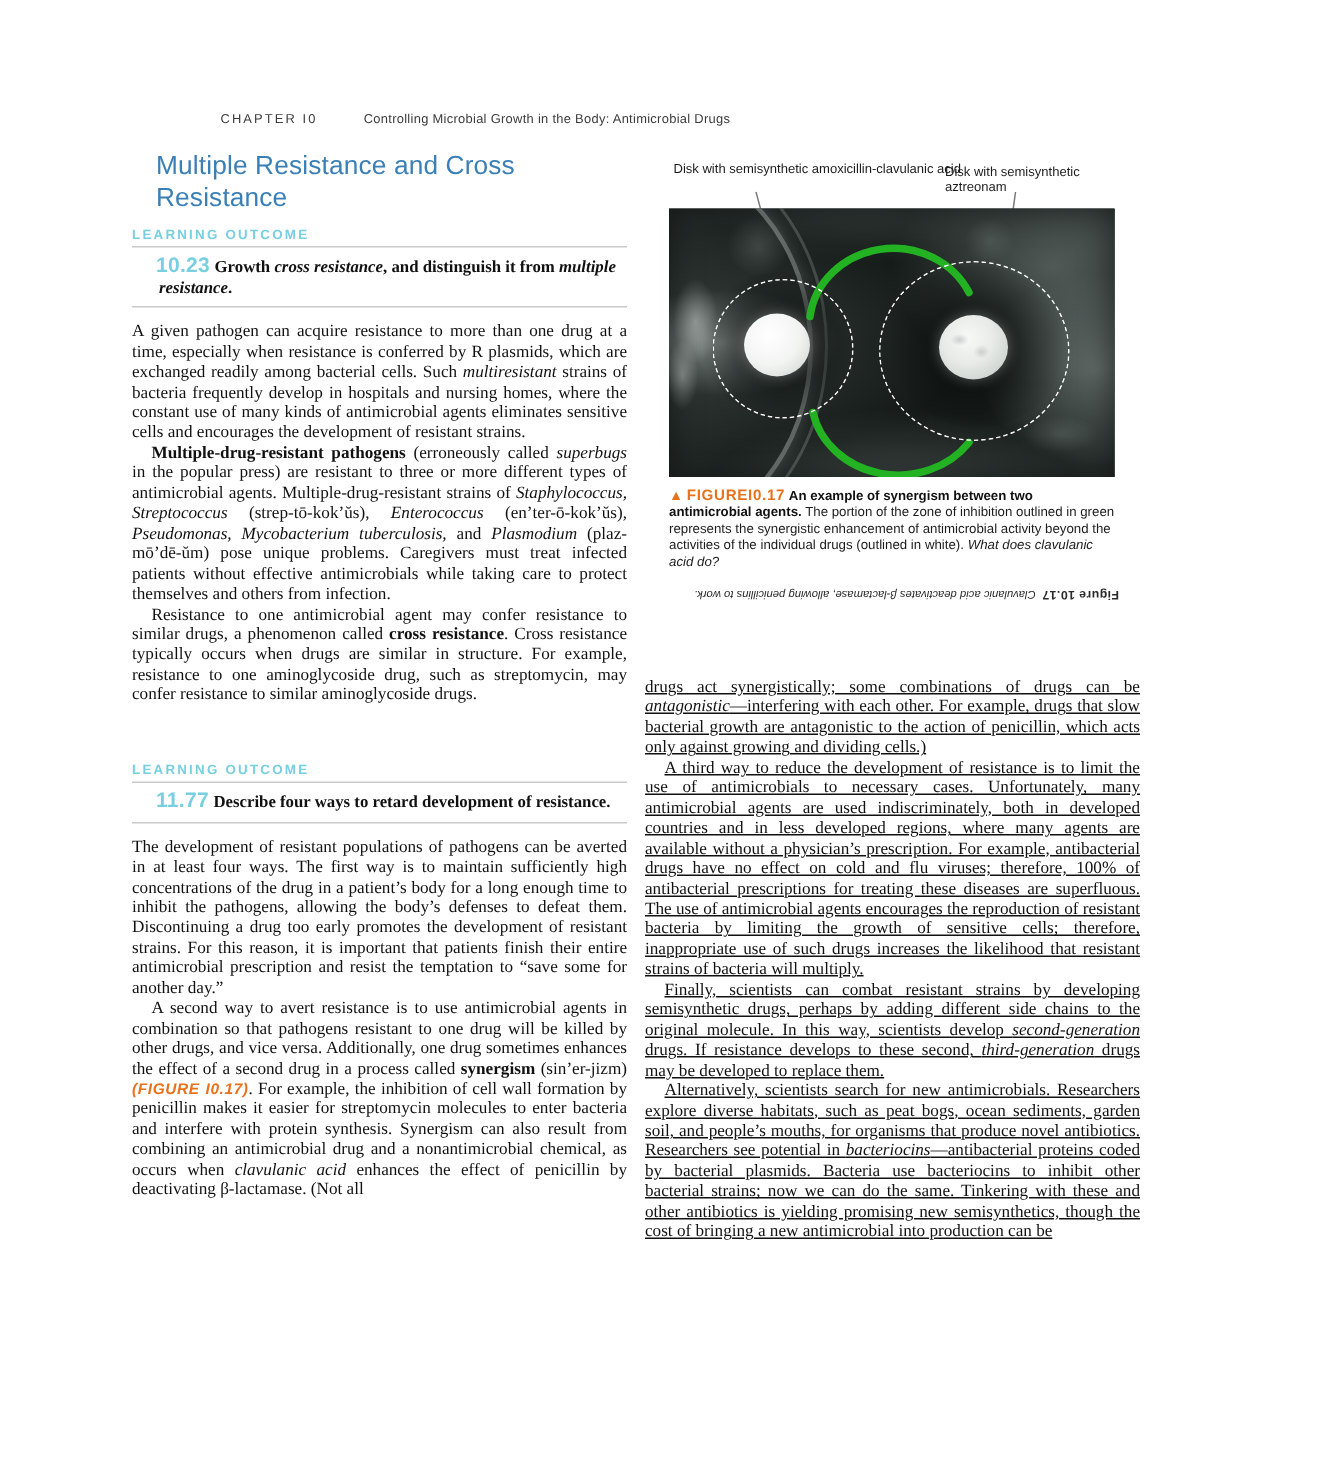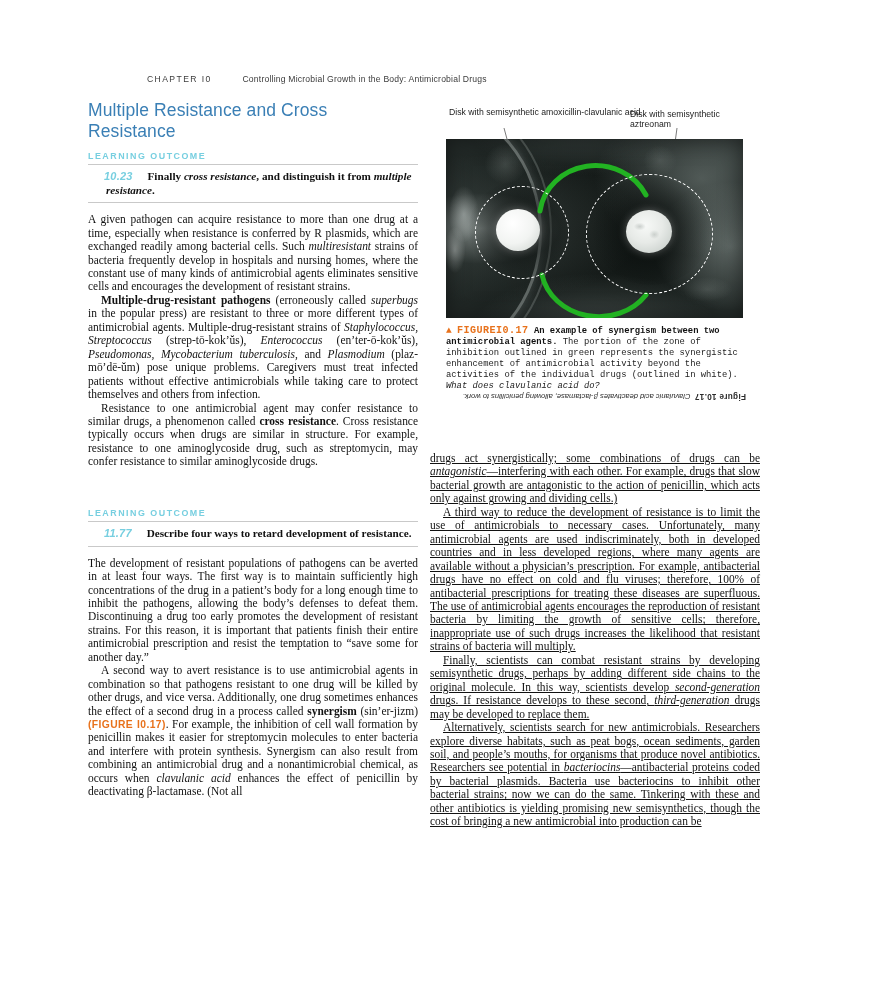--- a/index.html
+++ b/index.html
@@ -27,21 +27,21 @@
   .col-left{position:absolute;left:88px;top:100px;width:330px;}
   .col-left-bottom{position:absolute;left:88px;top:508px;width:330px;}
   .col-right-bottom{position:absolute;left:430px;top:452px;width:330px;text-decoration:underline;}
 
   
   h2.sect{
     font-family:"Liberation Sans", sans-serif;
     font-weight:400;
     font-size:17.5px;
     color:#3a7fb5;
-    margin:0 0 9px 0;
+    margin:0 0 9px 16px;
     letter-spacing:.1px;
   }
   .lo-head{
     font-family:"Liberation Sans", sans-serif;
     font-size:8.9px;
     font-weight:bold;
     letter-spacing:1.5px;
     color:#77cfe0;
     margin:0 0 3px 0;
   }
@@ -49,26 +49,25 @@
   .lo-rule.bottom{margin:5px 0 0 0;}
   .lo-item{
     display:block;
     padding-left:18px;
     text-indent:-2px;
     font-size:11.2px;
     line-height:13.6px;
   }
   .lo-num{
     font-family:"Liberation Sans", sans-serif;
-    font-size:11px;
+    font-size:14px;
     color:#77cfe0;
     font-weight:bold;
     letter-spacing:.2px;
-    margin-right:15px;
-    font-style:italic;
+    margin-right:3px;
   }
   .lo-item b{font-weight:bold;}
   .lo-item i{font-style:italic;}
 
   
   p.body{
     margin:0;
     font-size:11.45px;
     line-height:13.45px;
     text-align:justify;
@@ -77,20 +76,21 @@
   }
   p.body.first{text-indent:0;}
   p.body i{font-style:italic;}
   p.body b{font-weight:bold;}
   .figref{
     font-family:"Liberation Sans", sans-serif;
     font-weight:bold;
     color:#e8721c;
     font-size:10.3px;
     letter-spacing:.4px;
+    font-style:italic;
   }
 
   
   .figwrap{position:absolute;left:430px;top:100px;width:330px;}
   .fig-labels{position:relative;height:38px;}
   .fig-label{
     position:absolute;
     font-family:"Liberation Sans", sans-serif;
     font-size:8.7px;line-height:10.4px;color:#1d1d1d;
   }
@@ -159,21 +159,21 @@
     border:1.7px dashed #ffffff;
   }
   .zone.z1{left:29px;top:47px;width:92px;height:91px;}
   .zone.z2{left:140px;top:35px;width:125px;height:118px;}
   
   .arc{position:absolute;width:118px;height:104px;}
 
   
   .caption{
     position:absolute;left:16px;top:225px;width:297px;
-    font-family:Liberation Mono, monospace;
+    font-family:Liberation Sans, sans-serif;
     font-size:8.85px;line-height:11.1px;color:#1c1c1c;
     text-align:left;
   }
   .caption .tri{color:#e8721c;font-size:9.5px;}
   .caption .figno{color:#e8721c;font-weight:bold;letter-spacing:.45px;font-size:10.1px;}
   .caption .lead{font-weight:bold;color:#111;}
   .caption .q{font-style:italic;}
 
   .answer{
     position:absolute;left:16px;top:292px;width:300px;
@@ -196,21 +196,21 @@
     <span class="ttl">Controlling Microbial Growth in the Body: Antimicrobial Drugs</span>
   </div>
 
   <div class="col-left">
 
     <h2 class="sect">Multiple Resistance and Cross Resistance</h2>
 
     <div class="lo-head">LEARNING OUTCOME</div>
     <div class="lo-rule"></div>
     <div class="lo-item">
-      <span class="lo-num">10.23</span><b><span>Finally </span><i>cross resistance</i><span>, and distinguish it from </span><i>multiple resistance</i><span>.</span></b>
+      <span class="lo-num">10.23</span><b><span>Growth </span><i>cross resistance</i><span>, and distinguish it from </span><i>multiple resistance</i><span>.</span></b>
     </div>
     <div class="lo-rule bottom"></div>
 
     <p class="body first" style="margin-top:10px;"><span>A given pathogen can acquire resistance to more than one drug at a time, especially when resistance is conferred by R plasmids, which are exchanged readily among bacterial cells. Such </span><i>multiresistant</i><span> strains of bacteria frequently develop in hospitals and nursing homes, where the constant use of many kinds of antimicrobial agents eliminates sensitive cells and encourages the development of resistant strains.</span></p>
 
     <p class="body"><b>Multiple-drug-resistant pathogens</b><span> (erroneously called </span><i>superbugs</i><span> in the popular press) are resistant to three or more different types of antimicrobial agents. Multiple-drug-resistant strains of </span><i>Staphylococcus, Streptococcus</i><span> (strep-tō-kokʼŭs), </span><i>Enterococcus</i><span> (enʼter-ō-kokʼŭs), </span><i>Pseudomonas, Mycobacterium tuberculosis,</i><span> and </span><i>Plasmodium</i><span> (plaz-mōʼdē-ŭm) pose unique problems. Caregivers must treat infected patients without effective antimicrobials while taking care to protect themselves and others from infection.</span></p>
 
     <p class="body"><span>Resistance to one antimicrobial agent may confer resistance to similar drugs, a phenomenon called </span><b>cross resistance</b><span>. Cross resistance typically occurs when drugs are similar in structure. For example, resistance to one aminoglycoside drug, such as streptomycin, may confer resistance to similar aminoglycoside drugs.</span></p>
   </div>
 

